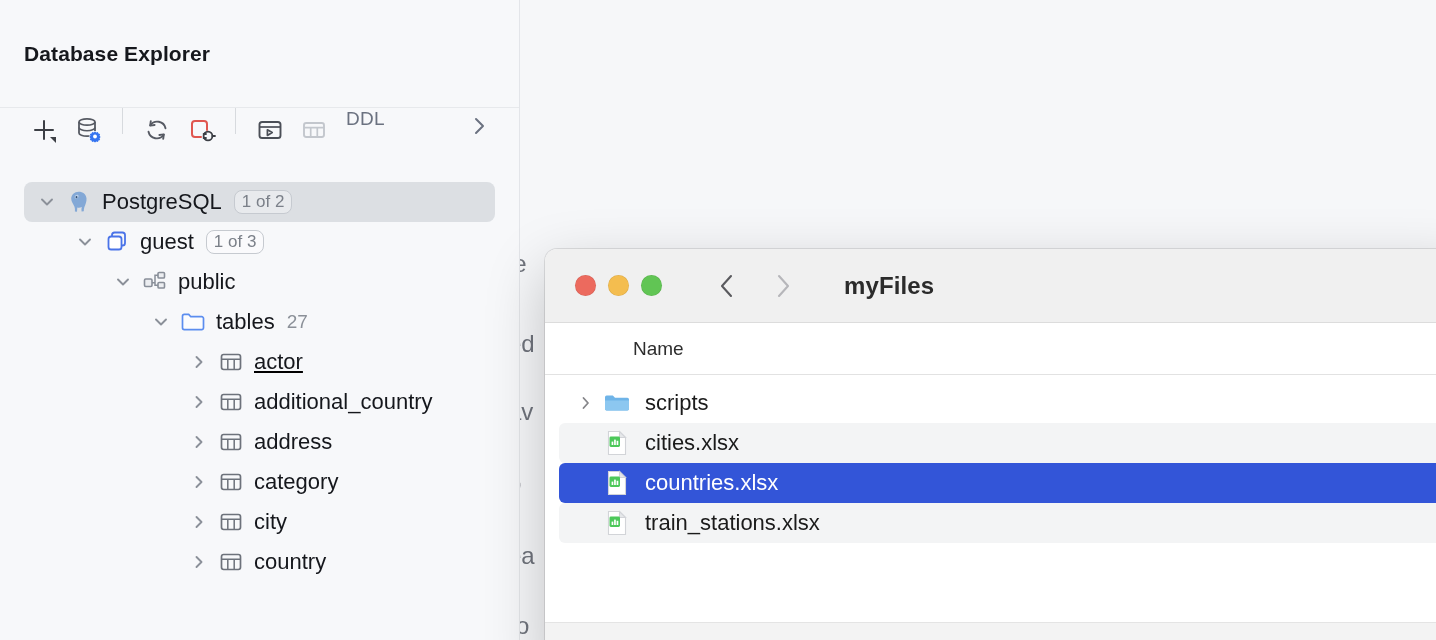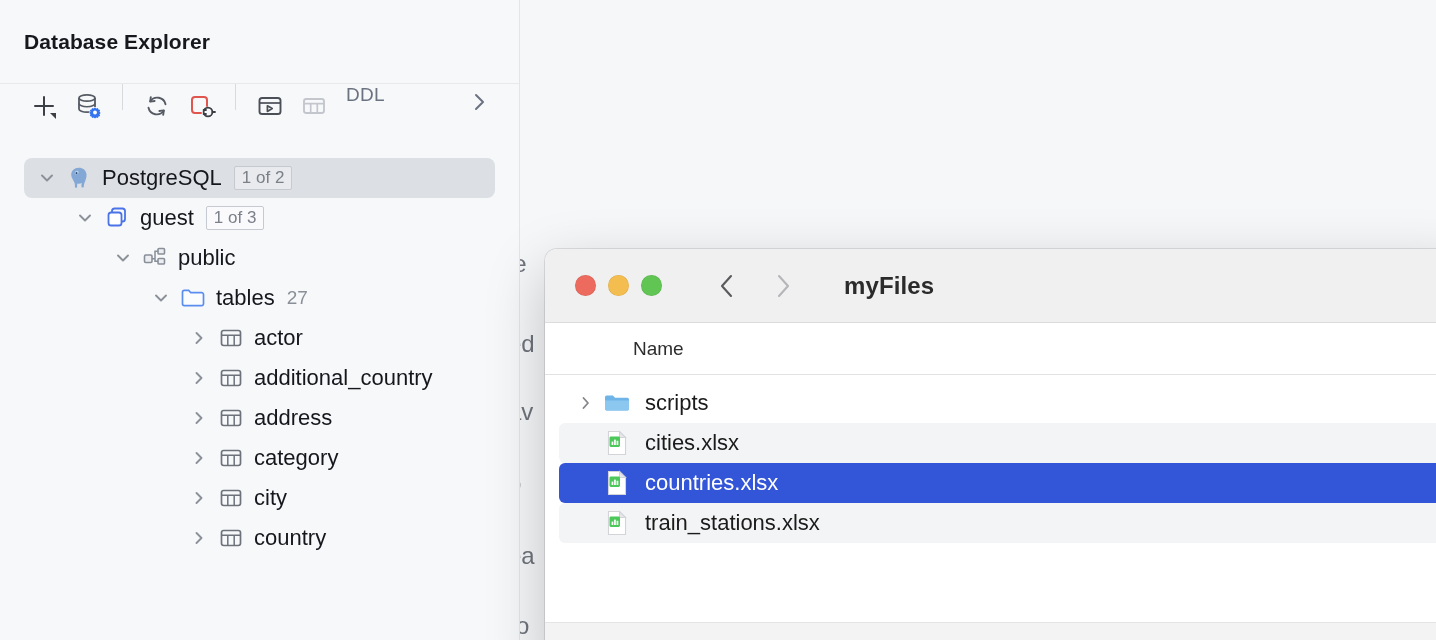--- a/index.html
+++ b/index.html
@@ -41,21 +41,21 @@
     position: absolute;
     left: 0; top: 0;
     width: 520px;
     height: 640px;
     background: #f7f8fa;
     border-right: 1px solid #e3e5e9;
     box-sizing: border-box;
     overflow: hidden;
   }
   .tw-header {
-    height: 84px;
+    height: 108px;
     display: flex;
     align-items: center;
     padding-left: 24px;
     box-sizing: border-box;
     border-bottom: 1px solid #e7e9ec;
   }
   .tw-title {
     font-size: 21px;
     font-weight: 700;
     color: #16181d;
@@ -132,21 +132,21 @@
     font-size: 22px;
     color: #15171c;
     margin-left: 6px;
     white-space: nowrap;
   }
   .node-badge {
     margin-left: 12px;
     font-size: 17px;
     color: #7b8089;
     border: 1px solid #c6cad0;
-    border-radius: 2px;
+    border-radius: 8px;
     padding: 2px 7px 3px;
     line-height: 1;
     background: rgba(255,255,255,.35);
   }
   .node-count {
     margin-left: 12px;
     font-size: 19px;
     color: #8b9098;
   }
 
@@ -388,21 +388,21 @@
             </svg>
           </span>
           <span class="node-icon">
             <svg width="28" height="28" viewBox="0 0 28 28">
               <path d="M3.5 8.2a1.8 1.8 0 0 1 1.8-1.8h4.4l2.1 2.3h10.9a1.8 1.8 0 0 1 1.8 1.8v9.3a1.8 1.8 0 0 1-1.8 1.8H5.3a1.8 1.8 0 0 1-1.8-1.8z" fill="#fbfcfe" stroke="#5b8def" stroke-width="1.7" stroke-linejoin="round"></path>
             </svg>
           </span>
           <span class="node-label">tables</span>
           <span class="node-count">27</span>
         </div>
-        <div class="tree-row" style="padding-left: 160px;">
+        <div class="tree-row" style="padding-left: 160px; text-decoration: underline;">
           <span class="tw-arrow">
             <svg width="20" height="20" viewBox="0 0 20 20">
               <path d="M7.5 5 L12.5 10 L7.5 15" fill="none" stroke="#8b9099" stroke-width="1.9" stroke-linecap="round" stroke-linejoin="round"></path>
             </svg>
           </span>
           <span class="node-icon">
             <svg width="28" height="28" viewBox="0 0 28 28">
               <rect x="4.5" y="6.5" width="19" height="15" rx="2.2" fill="none" stroke="#6d727b" stroke-width="1.7"></rect>
               <path d="M4.5 11.2 H23.5 M10.8 11.2 V21.5 M17.2 11.2 V21.5" stroke="#6d727b" stroke-width="1.5"></path>
             </svg>

